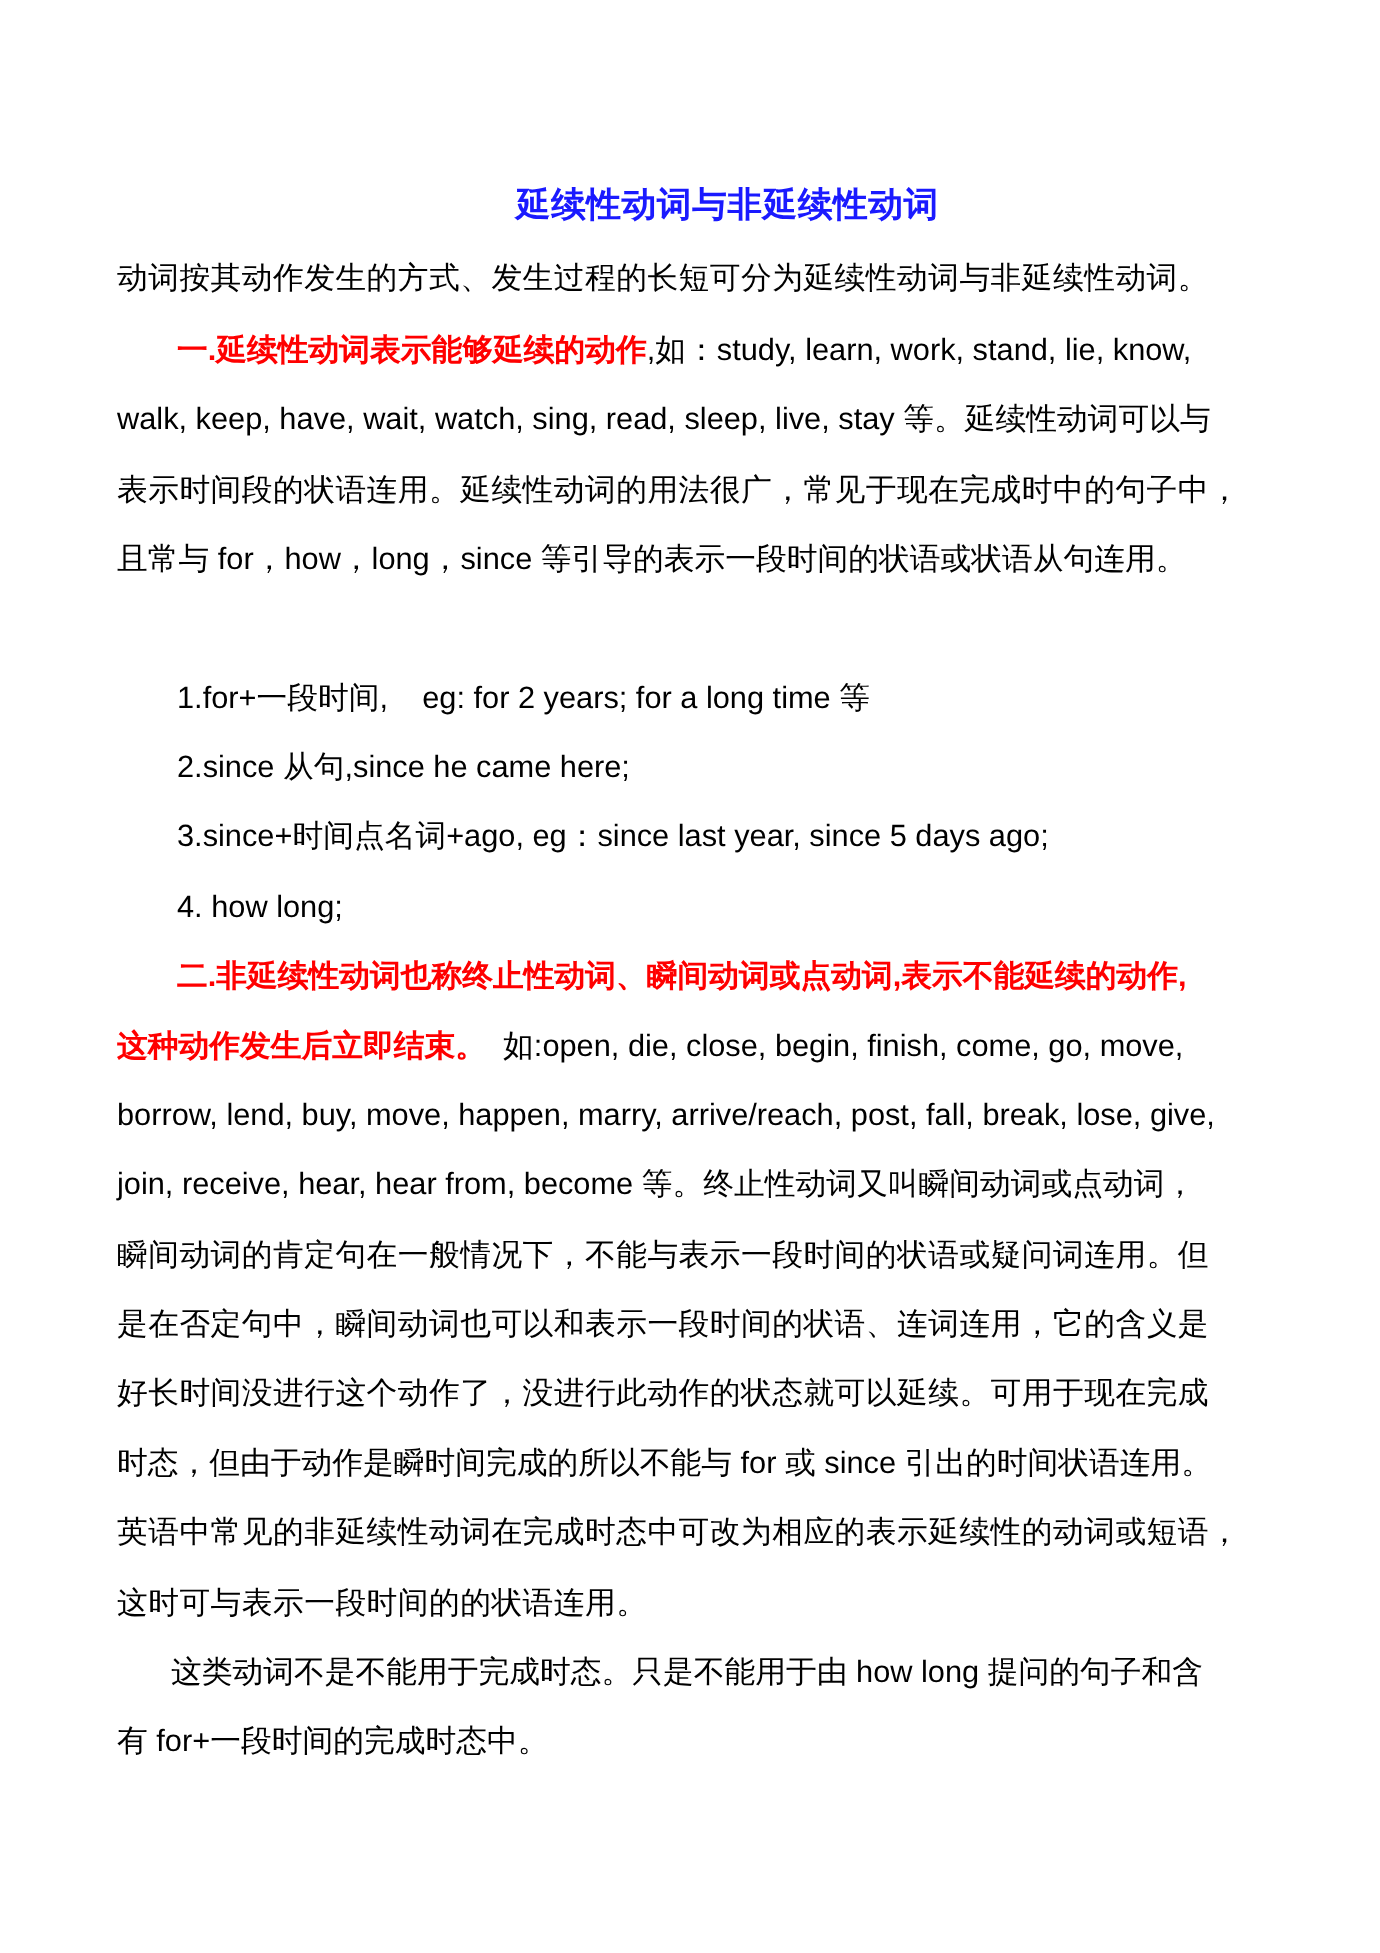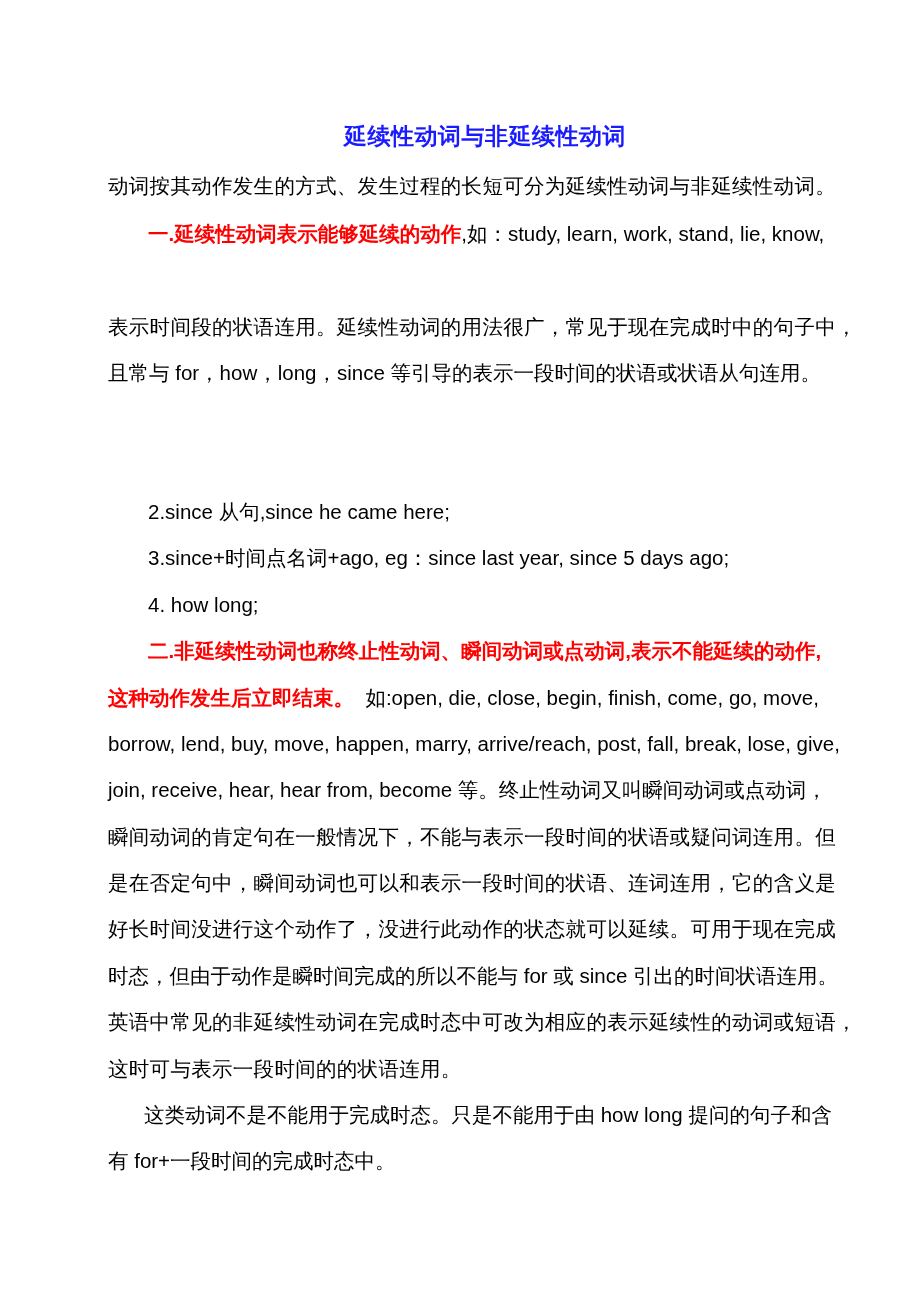--- a/index.html
+++ b/index.html
@@ -1,41 +1,43 @@
 <!DOCTYPE html>
 <html><head>
 <meta charset="utf-8">
 <style>
   html, body { margin: 0; padding: 0; background: #ffffff; }
   body { width: 920px; height: 1302px; position: relative; overflow: hidden;
          font-family: "Liberation Sans", "DejaVu Sans", sans-serif; color: #000; }
   .page { position: absolute; left: 0; top: 0; width: 920px; height: 1296px; }
   .title { position: absolute; left: 0; width: 970px; top: 121px; text-align: center;
            font-size: 23px; font-weight: bold; color: #1a1aff; letter-spacing: 0.5px; }
-  .line { position: absolute; left: 78px; white-space: nowrap; font-size: 20.5px; line-height: 30px; margin-left: 30px; }
+  .line { position: absolute; left: 78px; white-space: nowrap; font-size: 20.5px; line-height: 30px; }
   .ind { left: 118px; }
   .red { color: #ff0000; font-weight: bold; }
   .u { text-decoration-color: #777; text-underline-offset: 4px; }
   .cn { letter-spacing: 0.3px; }
 </style>
 </head>
 <body>
 
 <div class="page">
 
   <div class="title">延续性动词与非延续性动词</div>
 
   <div class="line cn" style="top:171px">动词按其动作发生的方式、发生过程的长短可分为延续性动词与非延续性动词。</div>
 
   <div class="line ind" style="top:219px">
     <span class="red">一.</span><span class="red">延续性动词表示能够延续的动作</span><span>,如：study, learn, work, stand, lie, know,</span>
   </div>
+  <div class="line" style="top:265px">walk, keep, have, wait, watch, sing, read, sleep, live, stay 等。延续性动词可以与</div>
   <div class="line" style="top:358px">且常与 for，how，long，since 等引导的表示一段时间的状语或状语从句连用。</div>
   <div class="line cn" style="top:312px">表示时间段的状语连用。延续性动词的用法很广，常见于现在完成时中的句子中，</div>
 
+  <div class="line ind" style="top:451px; white-space:pre">1.for+一段时间,    eg: for 2 years; for a long time 等</div>
   <div class="line ind" style="top:497px">2.since 从句,since he came here;</div>
   <div class="line ind" style="top:543px">3.since+时间点名词+ago, eg：since last year, since 5 days ago;</div>
   <div class="line ind" style="top:590px">4. how long;</div>
 
   <div class="line ind red" style="top:636px">二.非延续性动词也称终止性动词、瞬间动词或点动词,表示不能延续的动作,</div>
   <div class="line" style="top:683px">
     <span class="red">这种动作发生后立即结束。</span>&nbsp;&nbsp;<span>如:open, die, close, begin, finish, come, go, move,</span>
   </div>
   <div class="line" style="top:729px">borrow, lend, buy, move, happen, marry, arrive/reach, post, fall, break, lose, give,</div>
   <div class="line" style="top:775px">join, receive, hear, hear from, become 等。终止性动词又叫瞬间动词或点动词，</div>

